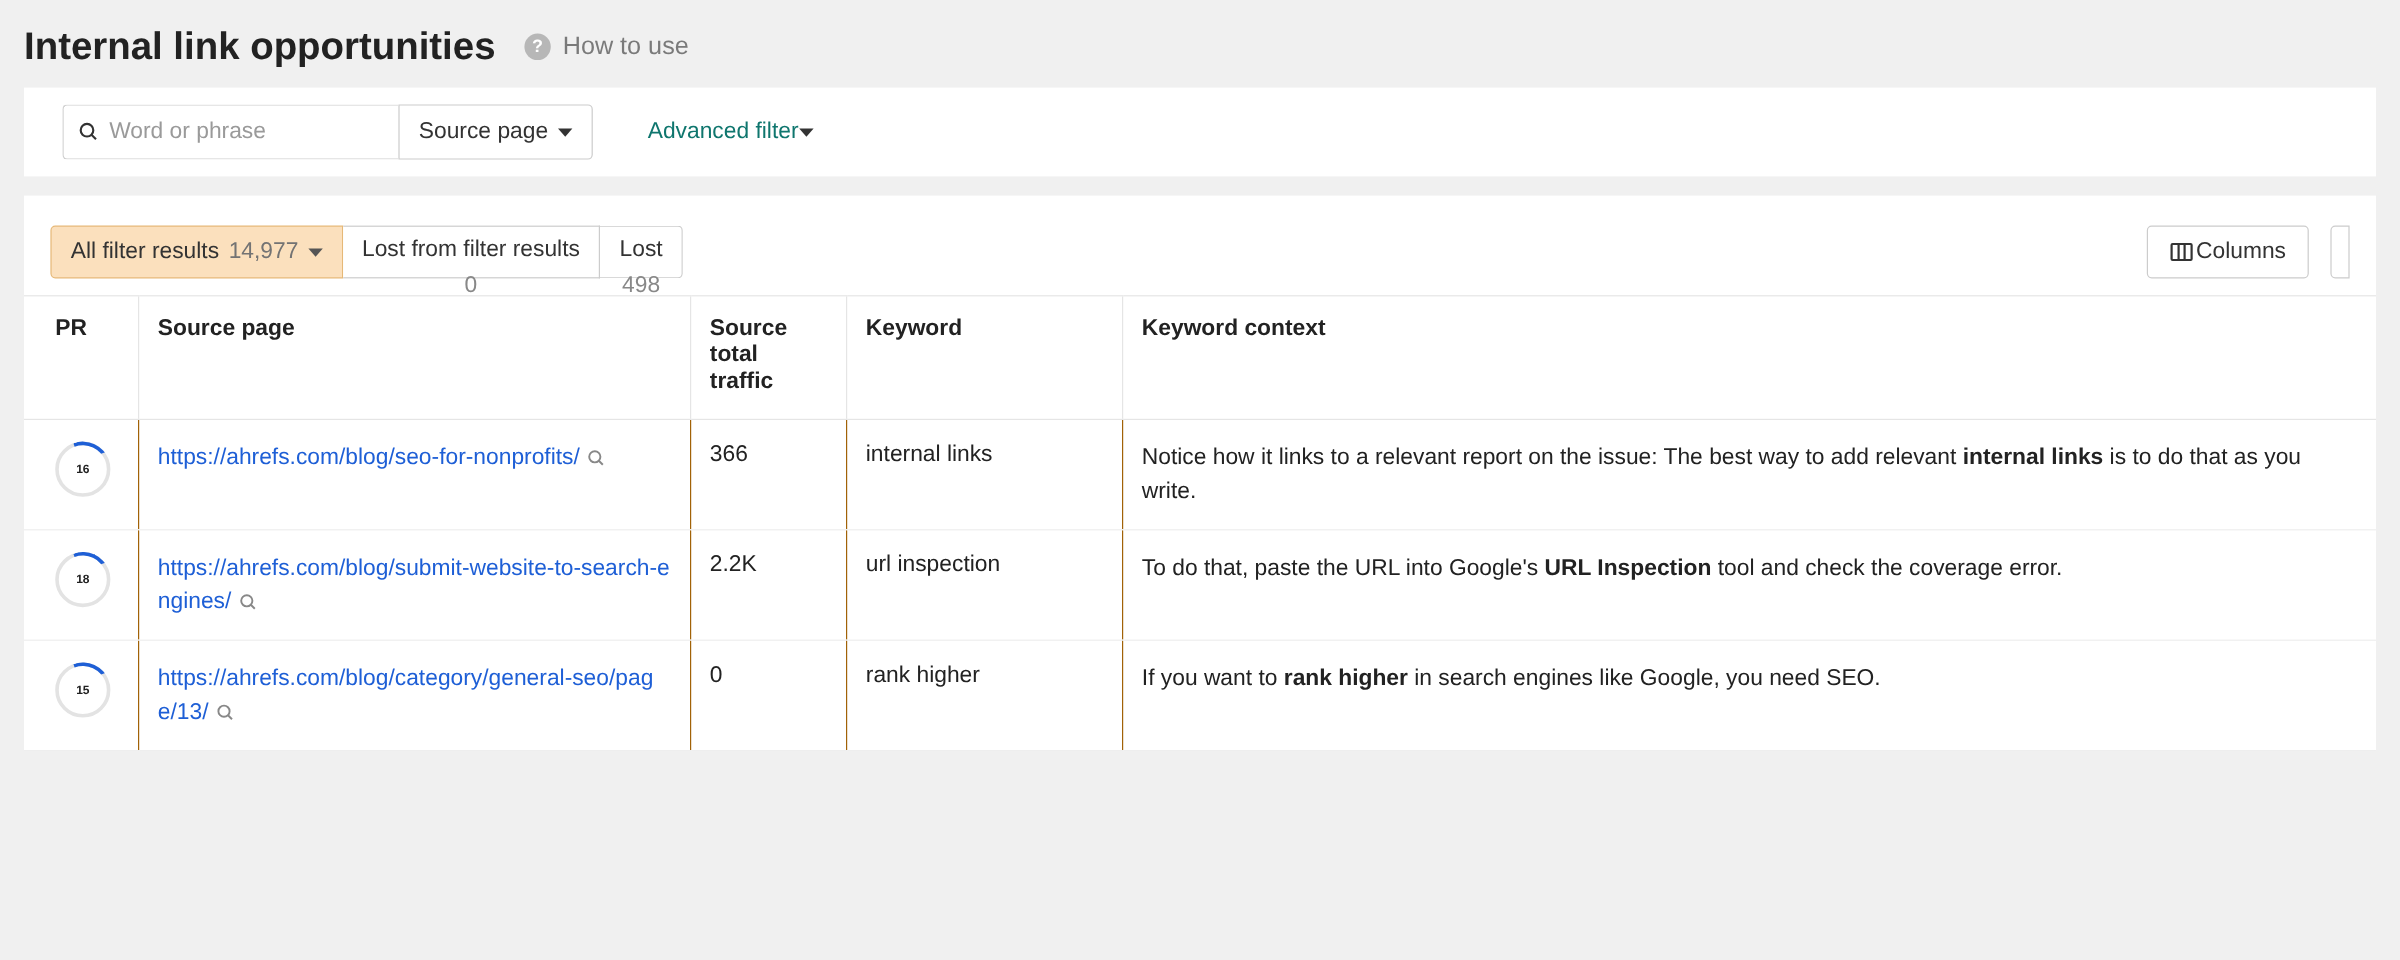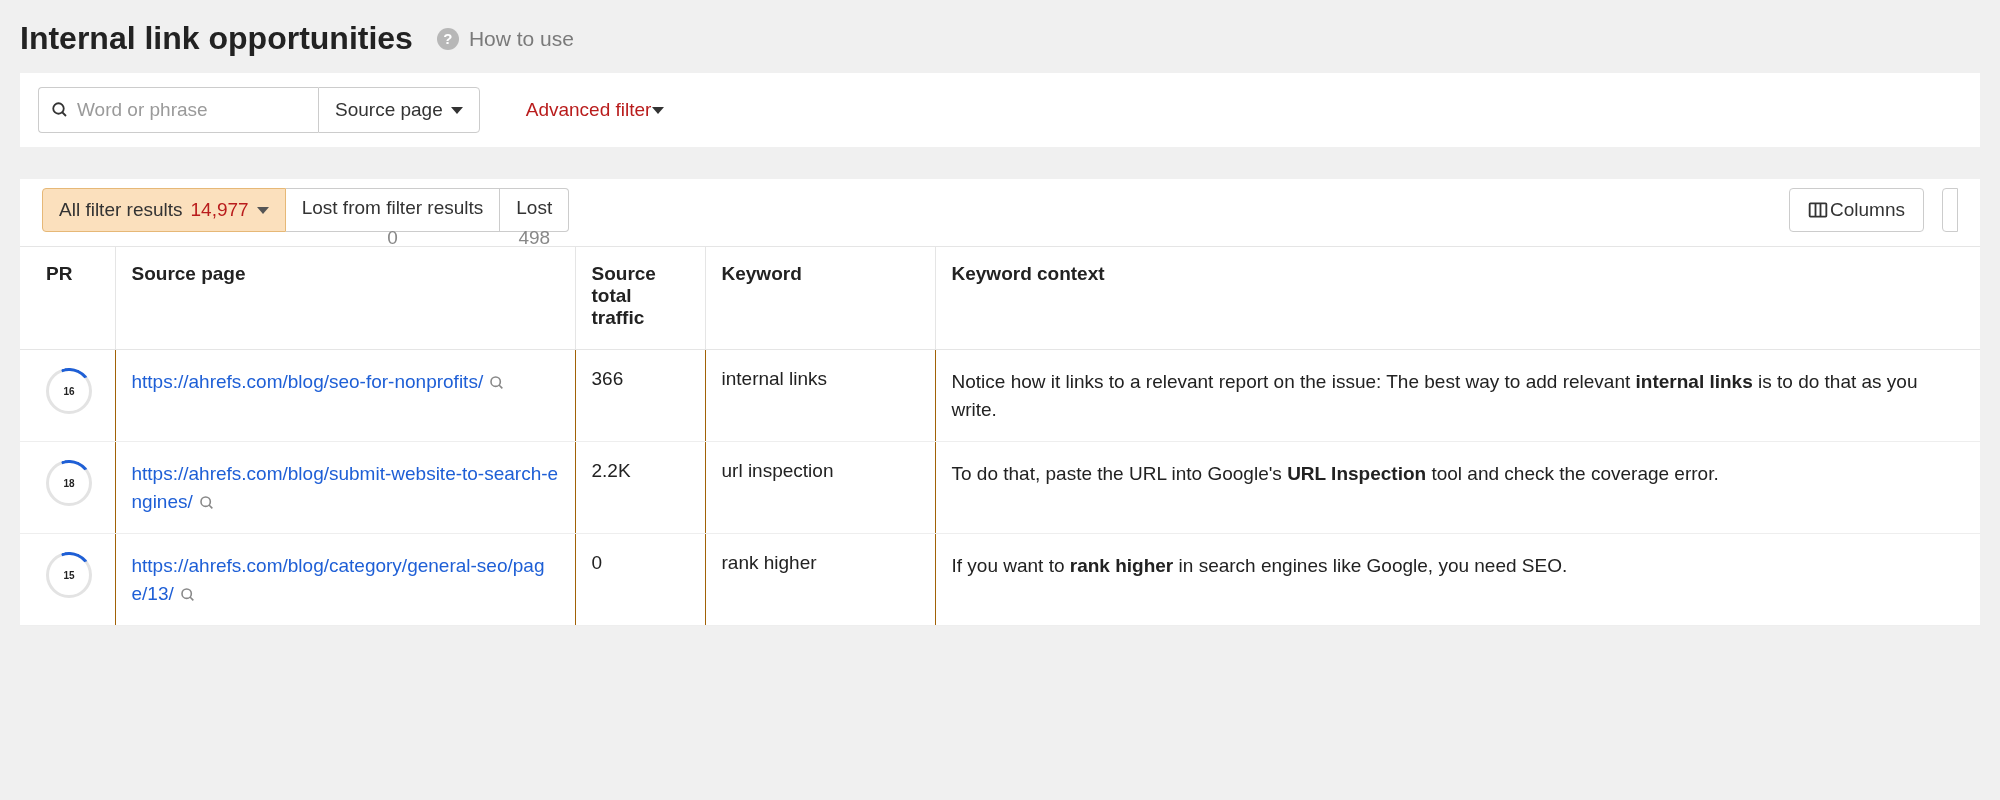--- a/index.html
+++ b/index.html
@@ -38,21 +38,21 @@
     color: #fff;
     display: flex;
     align-items: center;
     justify-content: center;
     font-size: 15px;
     font-weight: 700;
   }
 
   .filter-bar {
     background: #fff;
-    padding: 14px 18px;
+    padding: 14px 32px;
     display: flex;
     align-items: center;
     gap: 0;
   }
   .search-box {
     display: flex;
     align-items: center;
     border: 1px solid #ccc;
     border-right: none;
     border-radius: 4px 0 0 4px;
@@ -86,35 +86,35 @@
   }
   .adv-filter-btn {
     display: flex;
     align-items: center;
     gap: 1px;
     height: 46px;
     padding: 0 16px;
     background: transparent;
     border: none;
     font-size: 19px;
-    color: #b91c1c;
+    color: #0f766e;
     margin-left: 30px;
     cursor: pointer;
   }
   .caret-down {
     width: 0; height: 0;
     border-left: 6px solid transparent;
     border-right: 6px solid transparent;
     border-top: 7px solid #333;
   }
 
   .results-panel {
     background: #fff;
-    margin-top: 32px;
-    padding-top: 9px;
+    margin-top: 16px;
+    padding-top: 25px;
   }
   .tabs-row {
     display: flex;
     align-items: center;
     padding: 0 22px 14px 22px;
   }
   .tab-group {
     display: flex;
   }
   .tab {
@@ -129,21 +129,21 @@
     height: 44px;
   }
   .tab.active {
     background: #fbe0bd;
     border-color: #e6b877;
   }
   .tab:not(:first-child) { border-left: none; flex-direction: column; }
   .tab:first-child { border-radius: 4px 0 0 4px; }
   .tab:last-child  { border-radius: 0 4px 4px 0; }
   .tab .count { color: #888; }
-  .tab.active .count { color: #b91c1c; }
+  .tab.active .count { color: #737373; }
   .tab .caret-down { border-top-color: #555; }
   .tab.plain { border-color: #ccc; }
 
   .spacer { flex: 1; }
 
   .columns-btn {
     display: flex;
     align-items: center;
     gap: 2px;
     border: 1px solid #ccc;

